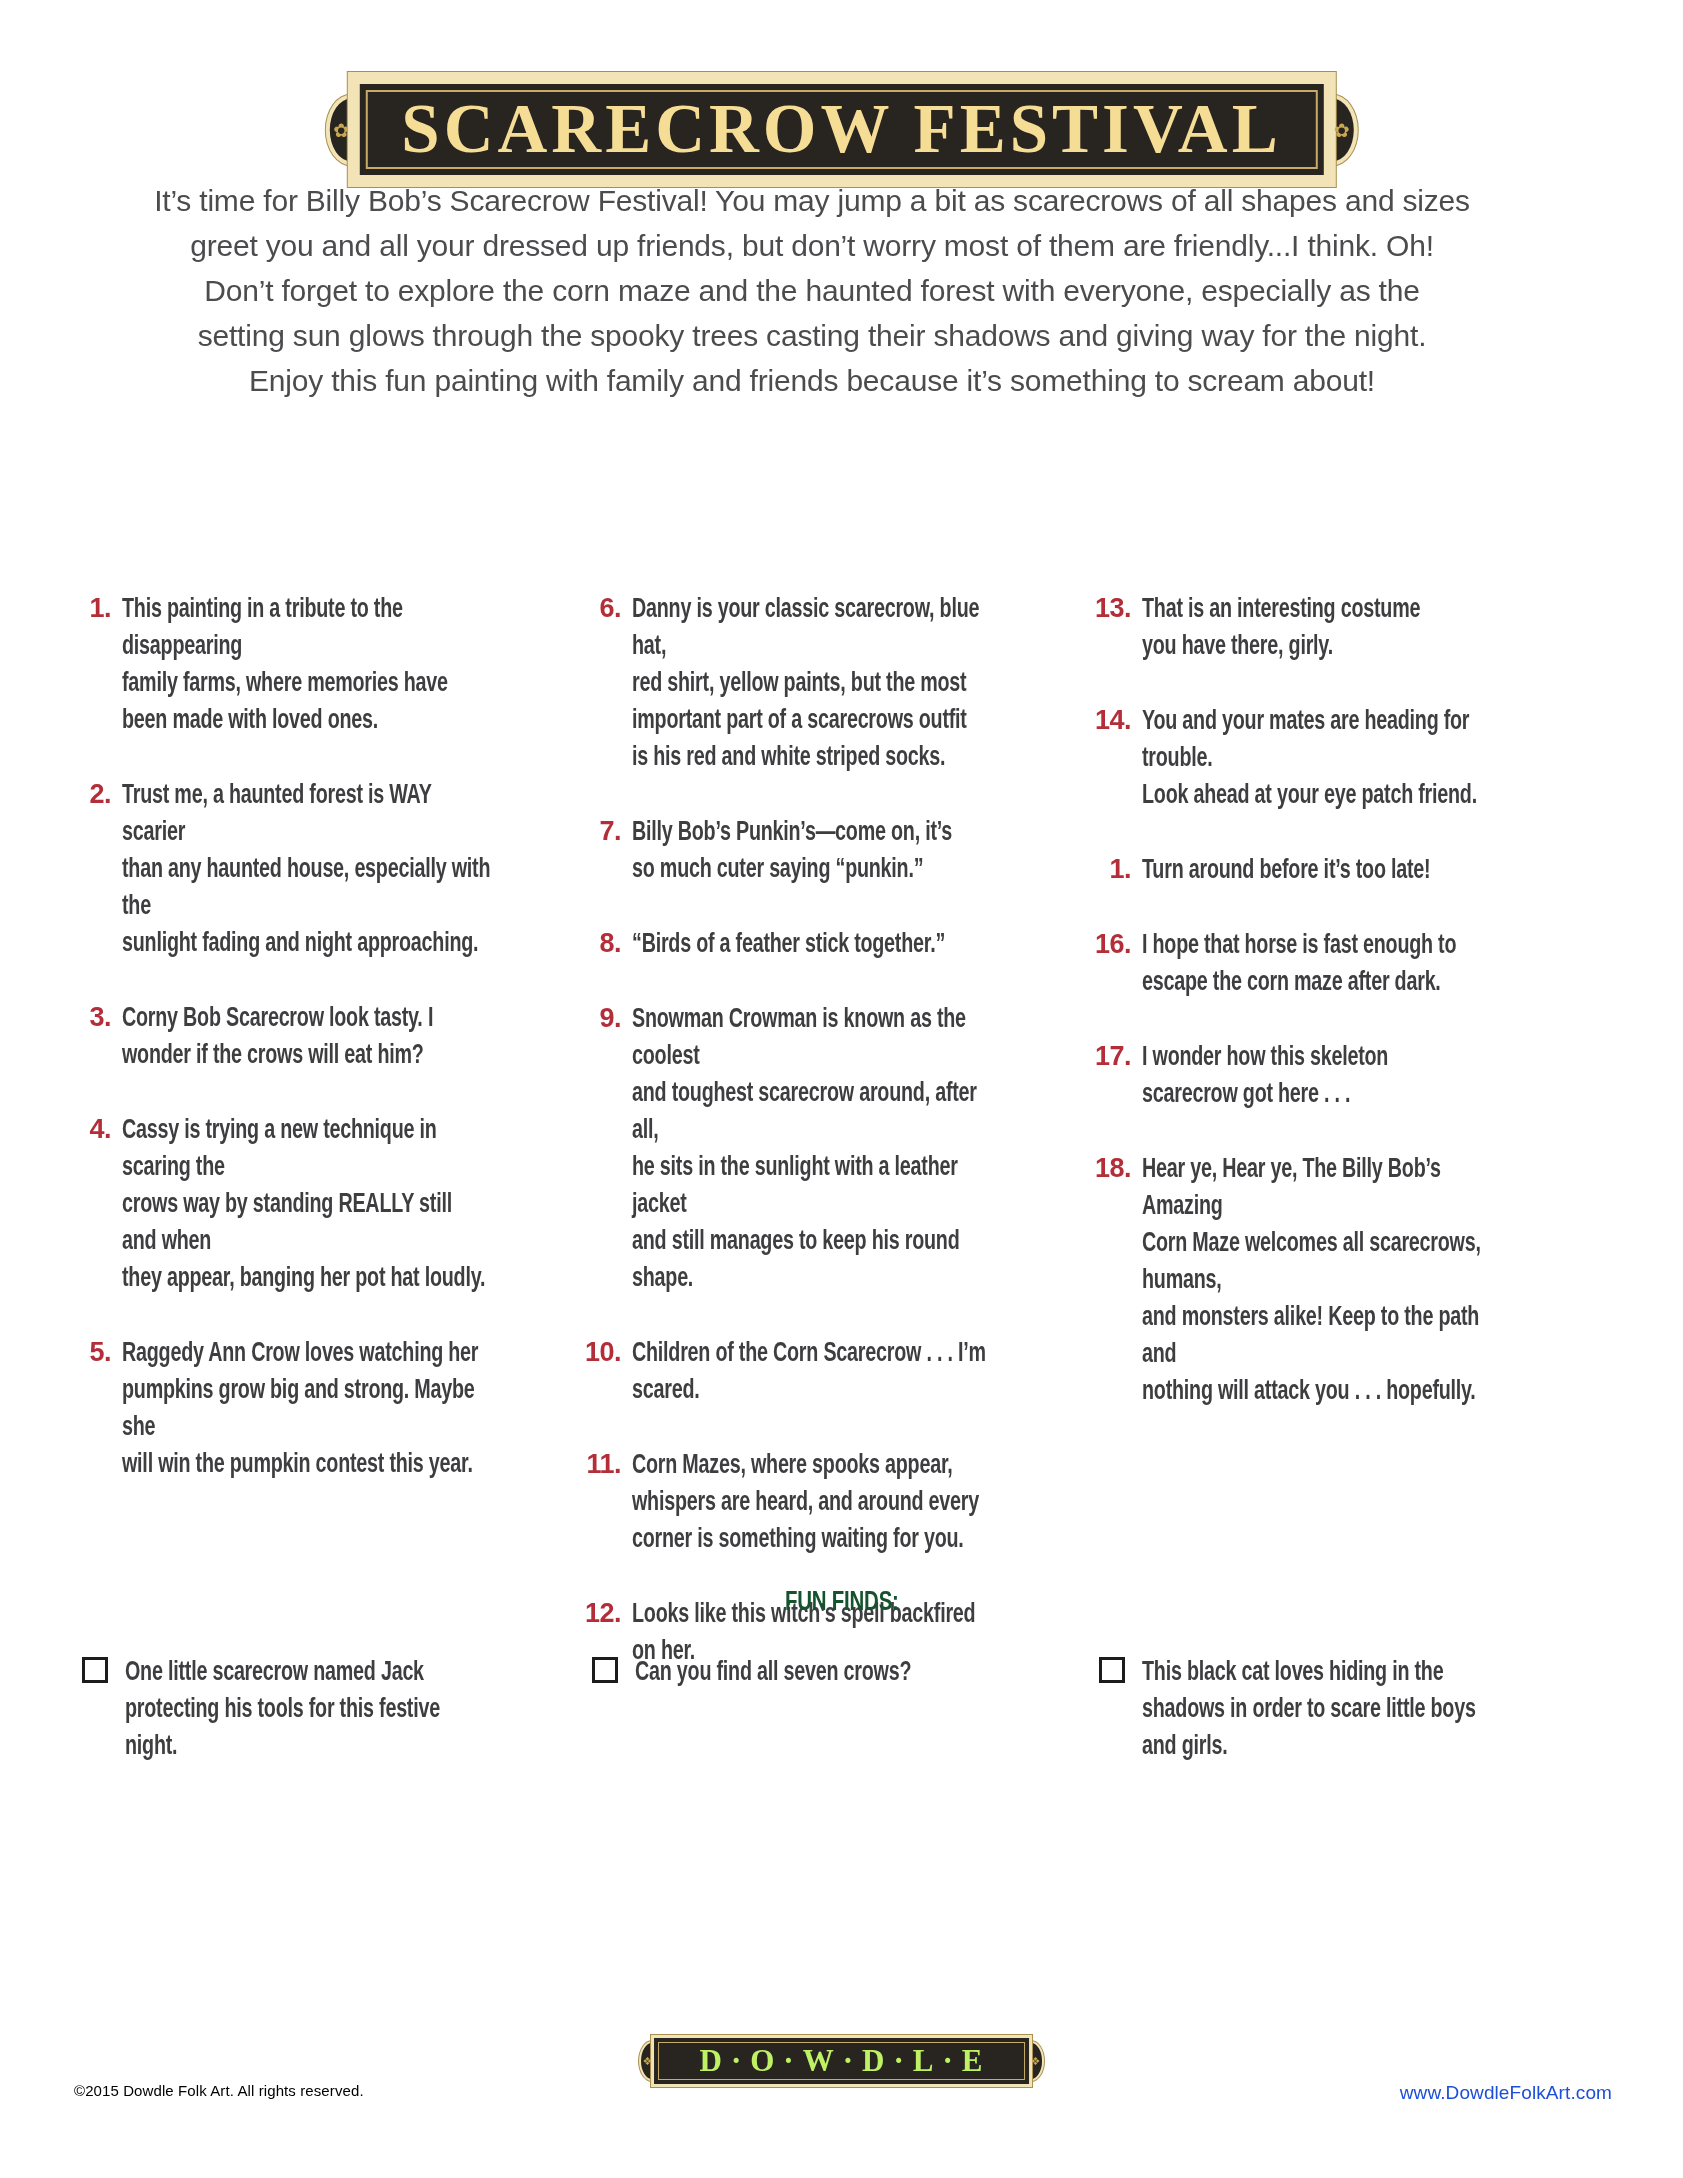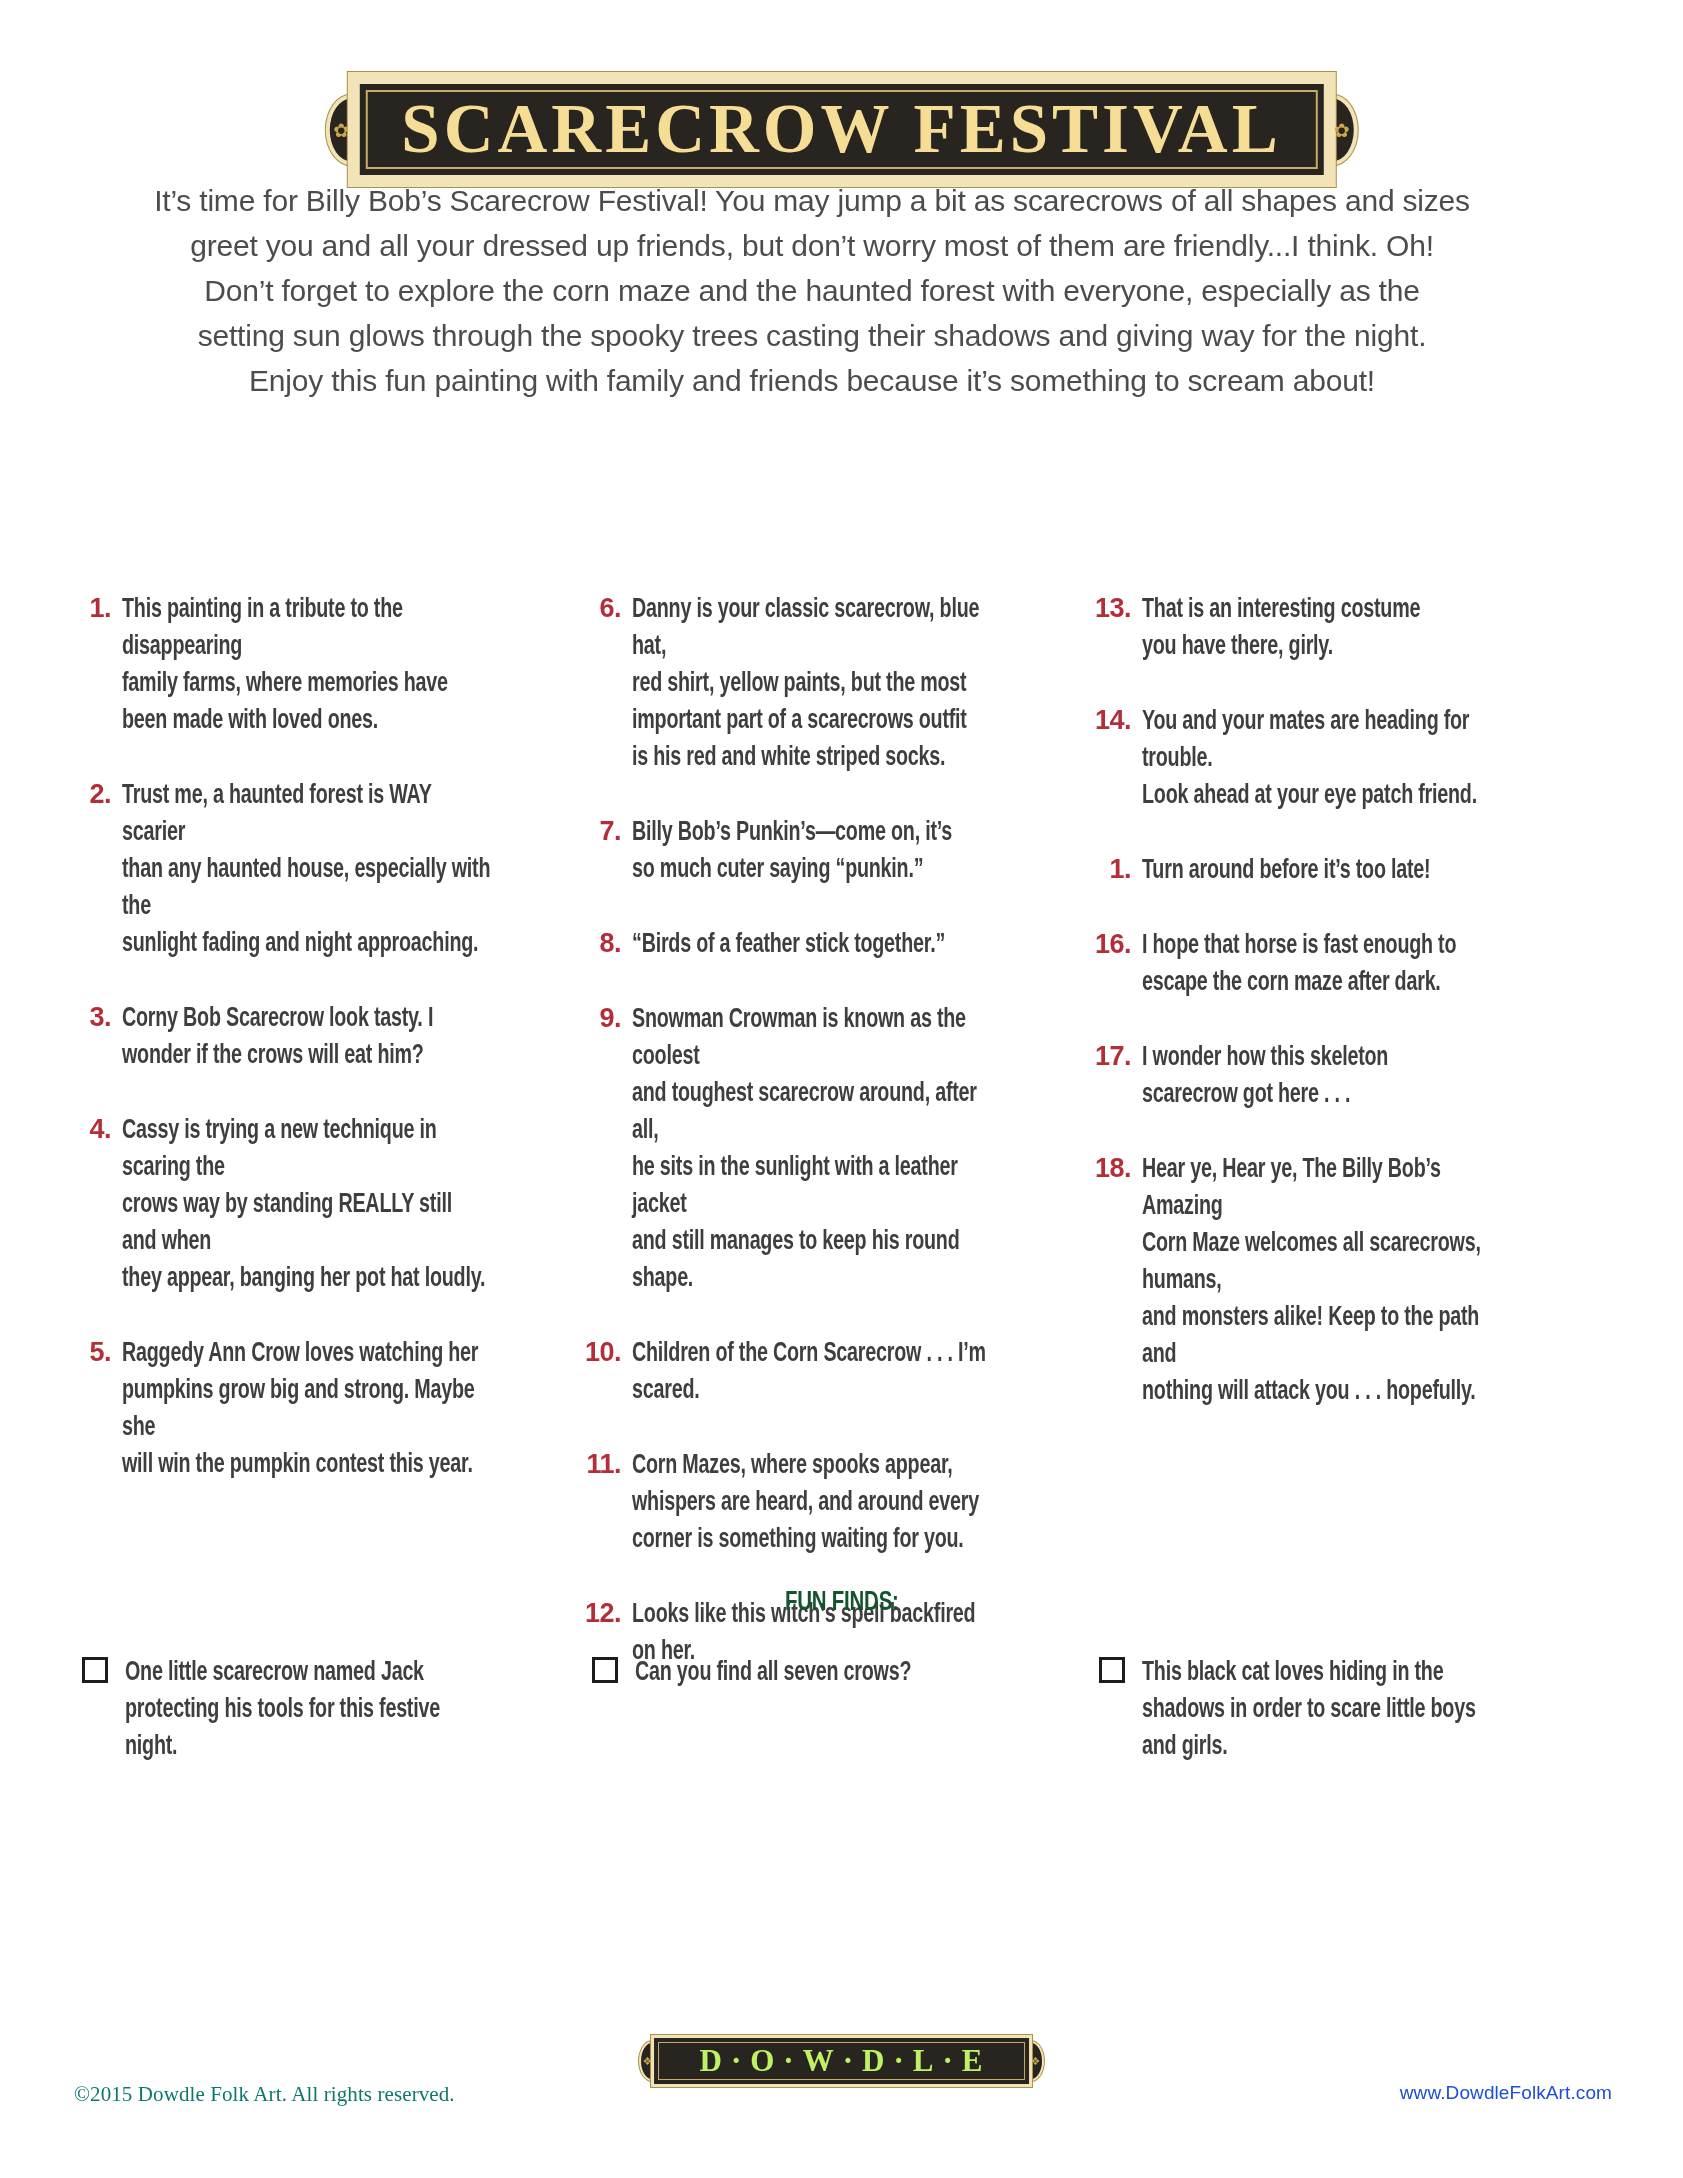--- a/index.html
+++ b/index.html
@@ -142,21 +142,21 @@
   .checkbox {
     flex:0 0 26px; width:26px; height:26px;
     border:3px solid #1c1c1c;
     margin:4px 17px 0 0;
     background:#fff;
   }
 
   
   .copyright {
     position:absolute; left:74px; top:2082px;
-    font-size:21px; color:#0f766e; letter-spacing:0.1px;font-family:Liberation Serif, serif;
+    font-size:15px; color:#000000; letter-spacing:0.1px;
   }
   .website {
     position:absolute; right:71px; top:2082px;
     font-size:19px; color:#1d4ed8; letter-spacing:0.1px;
   }
 </style>
 </head>
 <body>
 
 <div class="plaque-wrap banner-wrap">

